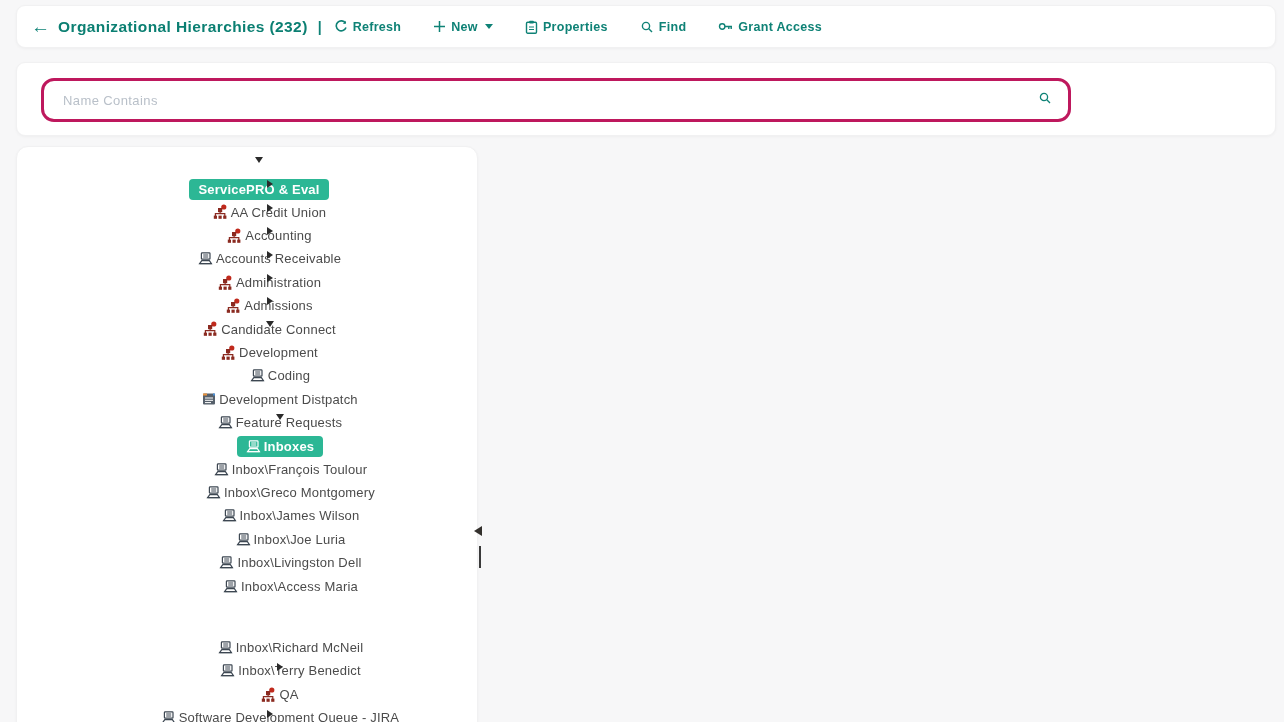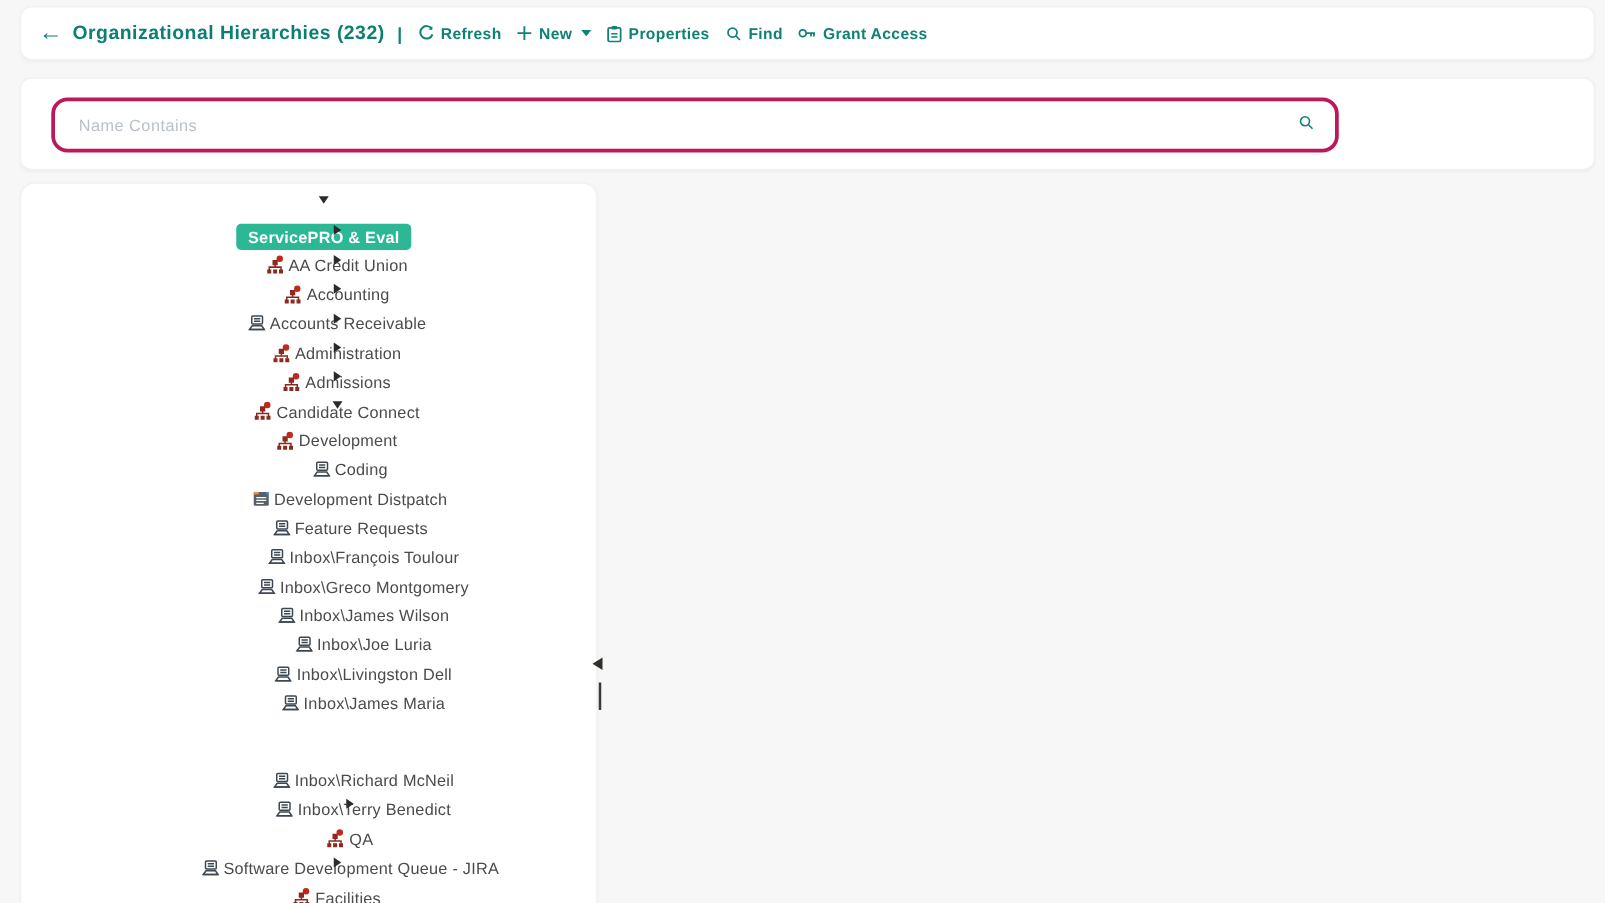--- a/index.html
+++ b/index.html
@@ -6,21 +6,21 @@
   html,body { width:1284px; height:722px; overflow:hidden; background:#f7f7f8;
     font-family:"Liberation Sans", sans-serif; }
   .card { background:#fff; border:1px solid #f1f1f2; box-shadow:0 1px 3px rgba(0,0,0,.04); }
 
   
   .header { margin:5px 8px 0 16px; height:43px; border-radius:9px;
     display:flex; align-items:center; padding:0 14px; }
   .back { font-size:19px; color:#0e8276; margin-right:8px; cursor:pointer; line-height:1; }
   .title { font-size:15.5px; font-weight:700; color:#0b7f72; letter-spacing:.4px; }
   .hdr-divider { color:#0e8276; font-size:14px; font-weight:600; margin:0 12px 0 10px; }
-  .actions { display:flex; align-items:center; gap:12px; }
+  .actions { display:flex; align-items:center; gap:32px; }
   .action { display:flex; align-items:center; gap:5px; color:#0f8276; font-size:12.5px;
     font-weight:600; letter-spacing:.3px; cursor:pointer; white-space:nowrap; }
   .action svg { display:block; }
   .caret-down { width:0; height:0; border-left:4px solid transparent; border-right:4px solid transparent;
     border-top:5px solid #0f8276; margin-left:2px; }
 
   
   .search-card { margin:14px 8px 0 16px; height:74px; border-radius:9px; position:relative; }
   .search-box { position:absolute; left:24px; top:15px; width:1030px; height:44px;
     border:3px solid #be185d; border-radius:13px; background:#fff;
@@ -306,20 +306,38 @@
               <rect x="3.4" y="1.8" width="8.6" height="6.4" rx="0.8"></rect>
               <path d="M5.2 4h5M5.2 6h5"></path>
               <path d="M1.6 12.6 3.8 9.6h7.6l2 3z"></path>
               <path d="M1.6 12.6h12"></path>
             </g>
           </svg>
         </span>
         <span>Feature Requests</span>
       </span>
     </div>
+    <div class="trow" style="padding-left: 66px;">
+      <span class="arrowbox">
+        <span class="tri-down"></span>
+      </span>
+      <span class="node sel">
+        <span>
+          <svg width="15" height="15" viewBox="0 0 15 15">
+            <g stroke="#ffffff" stroke-width="1.2" fill="none">
+              <rect x="3.4" y="1.8" width="8.6" height="6.4" rx="0.8"></rect>
+              <path d="M5.2 4h5M5.2 6h5"></path>
+              <path d="M1.6 12.6 3.8 9.6h7.6l2 3z"></path>
+              <path d="M1.6 12.6h12"></path>
+            </g>
+          </svg>
+        </span>
+        <span>Inboxes</span>
+      </span>
+    </div>
     <div class="trow" style="padding-left: 87px;">
       <span class="arrowbox"></span>
       <span class="node">
         <span>
           <svg width="15" height="15" viewBox="0 0 15 15">
             <g stroke="#3d4752" stroke-width="1.2" fill="none">
               <rect x="3.4" y="1.8" width="8.6" height="6.4" rx="0.8"></rect>
               <path d="M5.2 4h5M5.2 6h5"></path>
               <path d="M1.6 12.6 3.8 9.6h7.6l2 3z"></path>
               <path d="M1.6 12.6h12"></path>
@@ -399,21 +417,21 @@
         <span>
           <svg width="15" height="15" viewBox="0 0 15 15">
             <g stroke="#3d4752" stroke-width="1.2" fill="none">
               <rect x="3.4" y="1.8" width="8.6" height="6.4" rx="0.8"></rect>
               <path d="M5.2 4h5M5.2 6h5"></path>
               <path d="M1.6 12.6 3.8 9.6h7.6l2 3z"></path>
               <path d="M1.6 12.6h12"></path>
             </g>
           </svg>
         </span>
-        <span>Inbox\James Maria</span>
+        <span>Inbox\Access Maria</span>
       </span>
     </div>
     <div class="trow" style="padding-left: 87px; margin-top: 38px;">
       <span class="arrowbox"></span>
       <span class="node">
         <span>
           <svg width="15" height="15" viewBox="0 0 15 15">
             <g stroke="#3d4752" stroke-width="1.2" fill="none">
               <rect x="3.4" y="1.8" width="8.6" height="6.4" rx="0.8"></rect>
               <path d="M5.2 4h5M5.2 6h5"></path>

